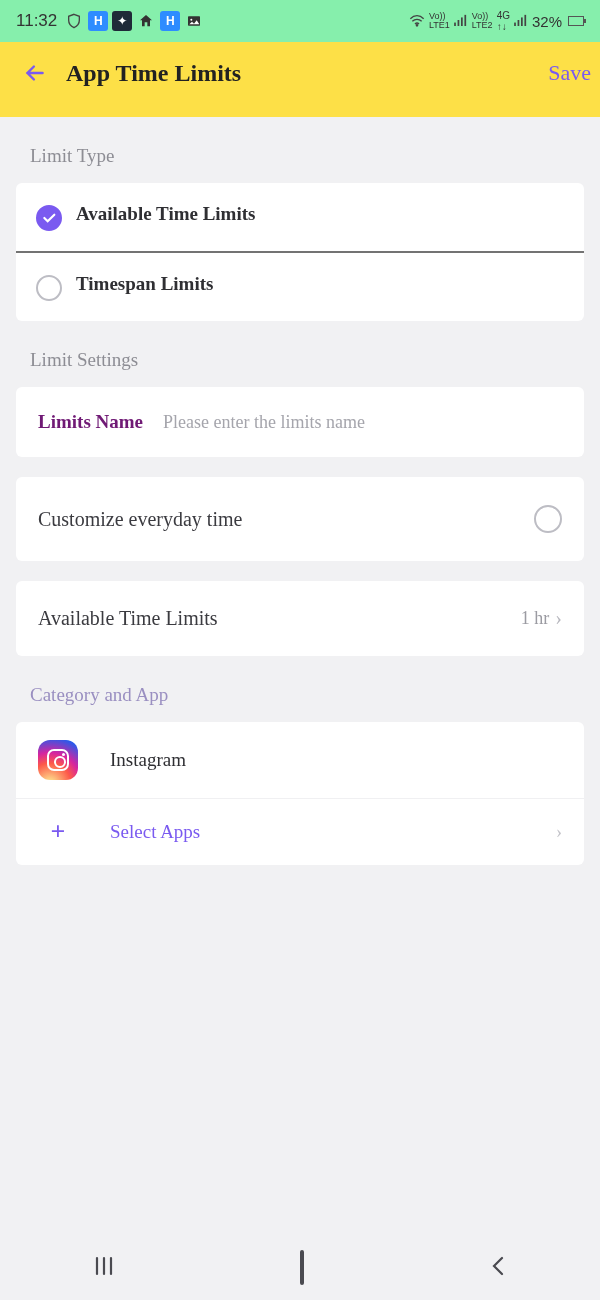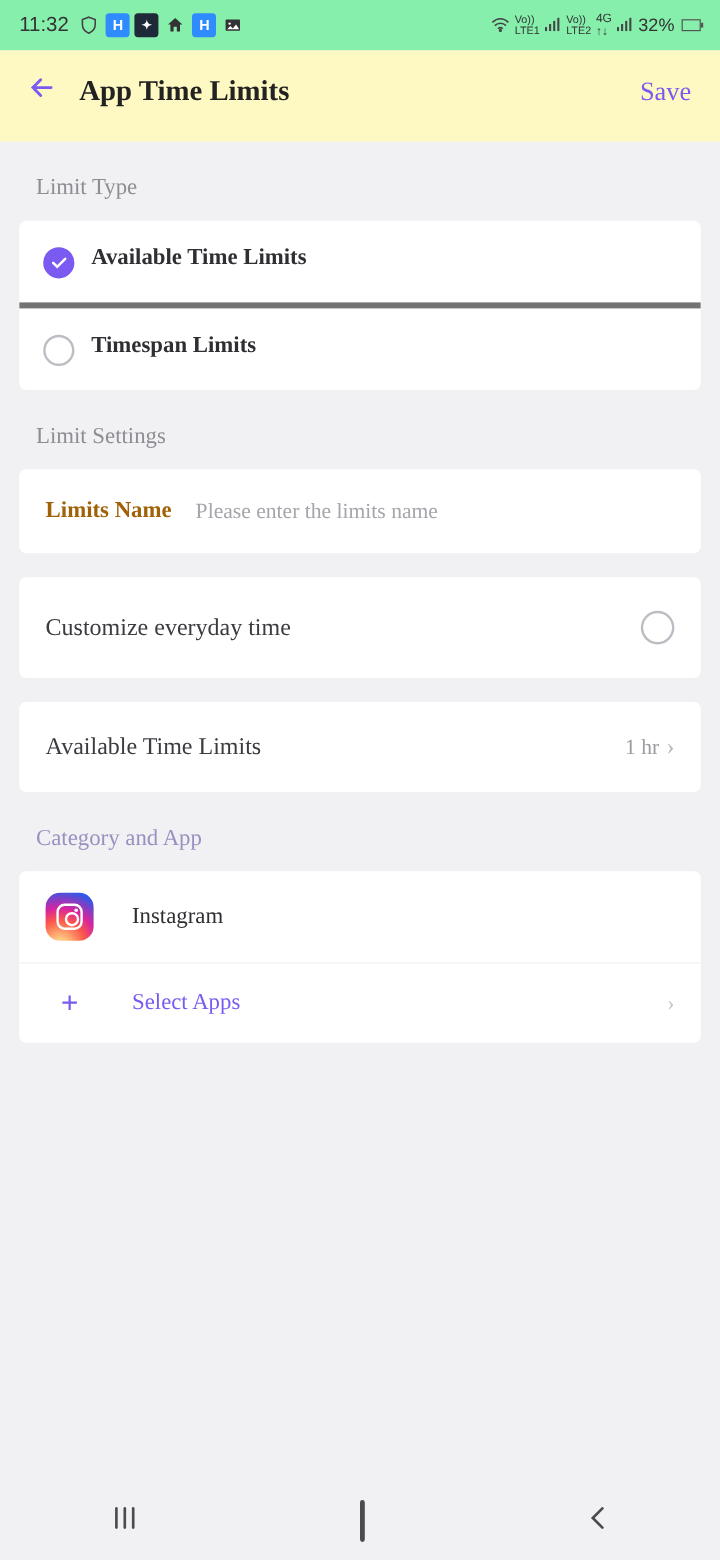--- a/index.html
+++ b/index.html
@@ -29,24 +29,24 @@
   .mini-icon { width: 20px; height: 20px; display: inline-flex; align-items:center; justify-content:center; border-radius:3px; font-size:12px;}
   .mini-blue { background:#2e8cff; color:#fff; font-weight:bold;}
   .mini-dark { background:#1f2a38; color:#fff;}
   .mini-gray { color:#3a3a3a; font-size:18px;}
   .battery-box { width:16px; height:10px; border:1px solid #555; display:inline-block; position:relative; margin-left:2px;}
   .battery-box::after{content:"";position:absolute;right:-3px;top:2px;width:2px;height:4px;background:#555;}
   .battery-fill{height:100%;width:32%;background:#555;}
 
   
   .app-header {
-    background: #fef9c3;
+    background: #fde047;
     display: flex;
-    align-items: center;
-    padding: 18px 24px 26px 22px;
+    align-items: flex-start;
+    padding: 18px 9px 26px 22px;
   }
   .back-arrow { color: #7a5af0; font-size: 28px; margin-right: 18px; line-height:1;}
   .header-title { font-size: 24px; font-weight: bold; color: #222;}
   .save-btn { margin-left: auto; color: #7a5af0; font-size: 22px; }
 
   .section-label {
     color: #8d8d94;
     font-size: 19px;
     padding: 28px 30px 16px 30px;
   }
@@ -57,21 +57,21 @@
     margin: 0 16px;
     overflow: hidden;
   }
 
   .opt-row {
     display: flex;
     padding: 20px 20px;
     gap: 14px;
     align-items: flex-start;
   }
-  .opt-row + .opt-row { border-top: 5px solid #737373; }
+  .opt-row + .opt-row { border-top: 2px solid #737373; }
 
   .radio {
     width: 26px; height: 26px;
     flex: 0 0 26px;
     border-radius: 50%;
     border: 2px solid #bdbdc4;
     margin-top: 2px;
     display:flex; align-items:center; justify-content:center;
   }
   .radio.checked {
@@ -81,21 +81,21 @@
   }
   .radio.checked svg { width:16px; height:16px; }
 
   .opt-title { font-size: 19px; font-weight: bold; color:#2f2f33; margin-bottom:4px;}
   .opt-desc { font-size: 16px; color:#8d8d94; line-height:1.35;}
 
   .input-row {
     display:flex; justify-content:space-between; align-items:center;
     padding: 24px 22px;
   }
-  .input-label { font-size: 19px; font-weight:bold; color:#a16207;}
+  .input-label { font-size: 19px; font-weight:bold; color:#701a75;}
   .input-field {
     border:none; outline:none; background:transparent;
     font-family: inherit; font-size:18px; color:#8d8d94;
     flex:1; margin-left:20px;
   }
   .input-field::placeholder{color:#a5a5ac;}
 
   .toggle-row {
     display:flex; justify-content:space-between; align-items:center;
     padding: 28px 22px;

